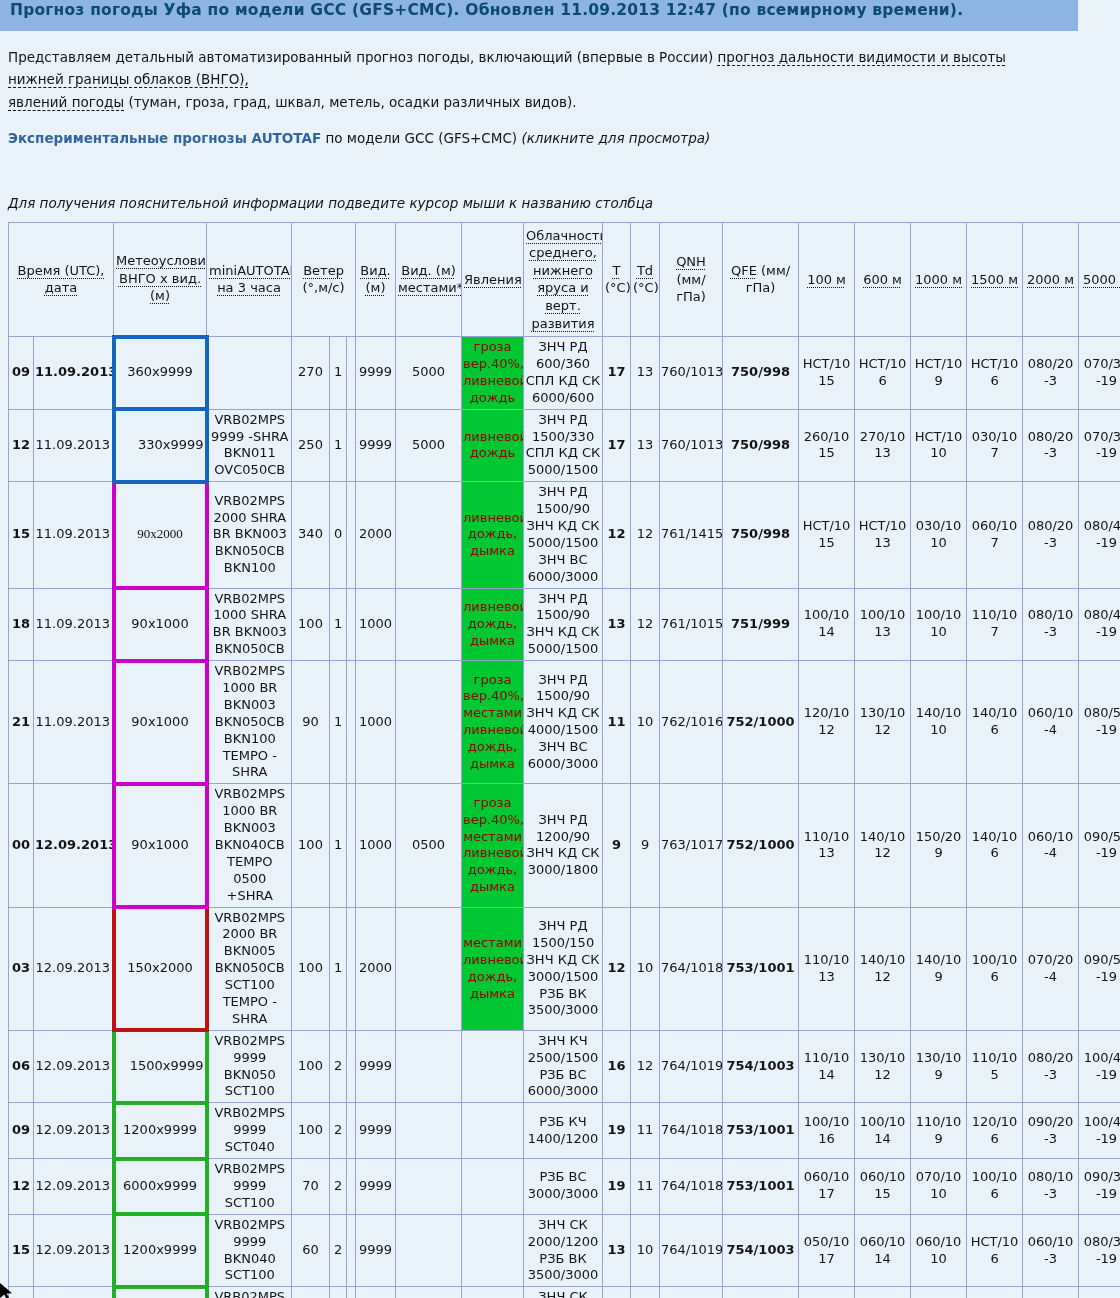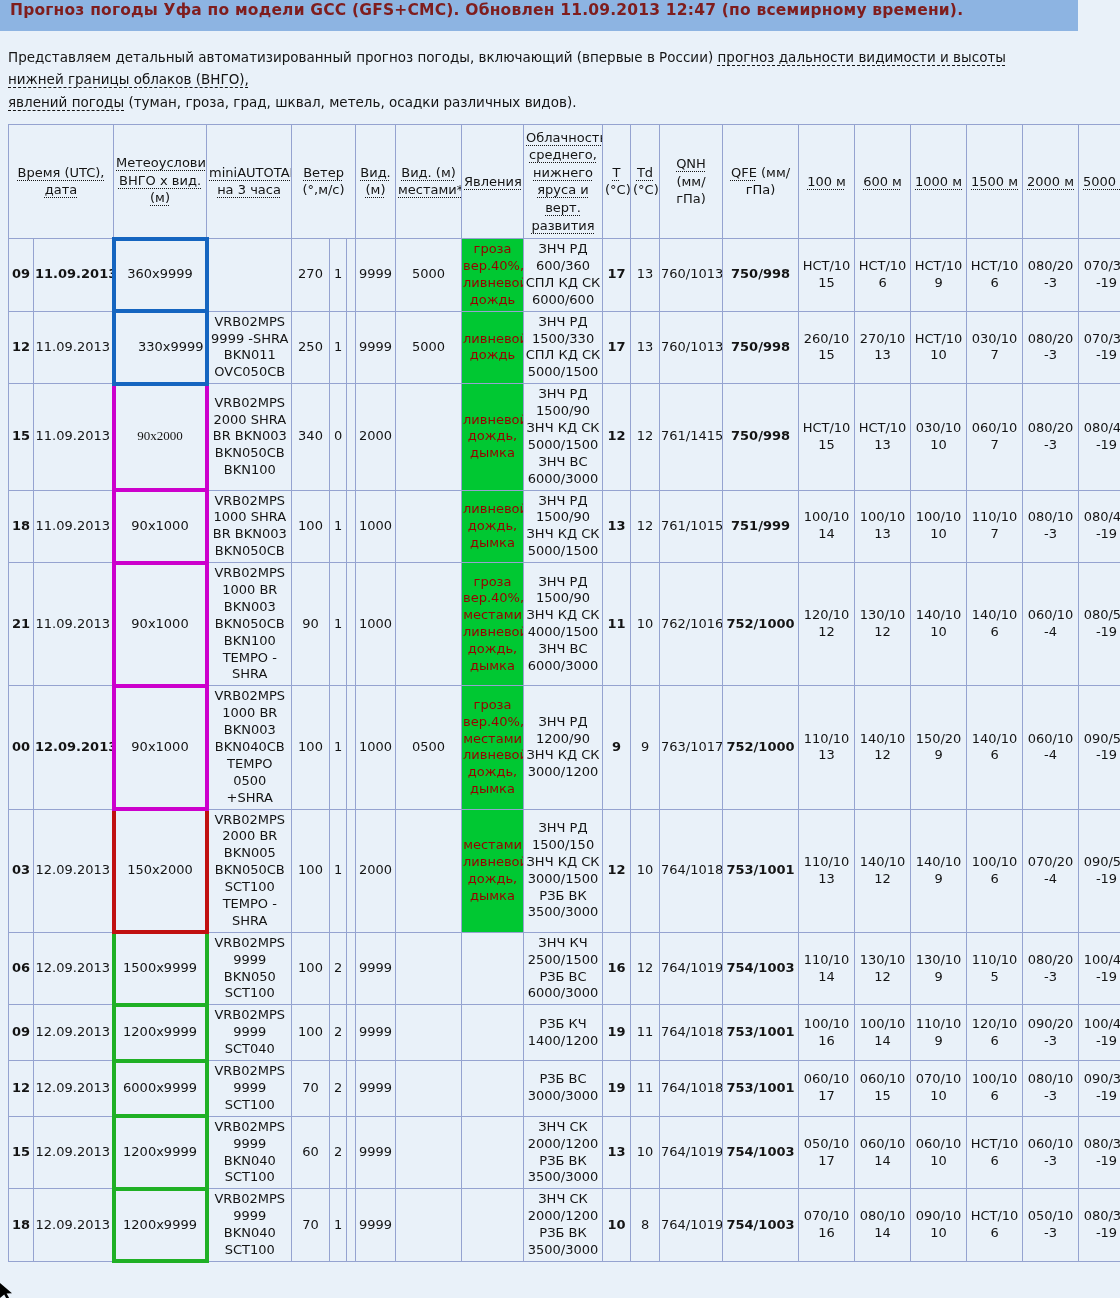--- a/index.html
+++ b/index.html
@@ -10,21 +10,21 @@
     font-family: "DejaVu Sans", "Liberation Sans", sans-serif;
     color: #141414;
     position: relative;
   }
   .title-bar {
     background: #8DB4E2;
     width: 1068px;
     padding: 1px 0 12px 10px;
     font-weight: bold;
     font-size: 15.5px;
-    color: #7f1d1d;
+    color: #0c4a6e;
     letter-spacing: 0.2px;
   }
   .content { padding-left: 8px; }
   .intro {
     margin: 15px 0 0 0;
     font-size: 13.5px;
     line-height: 1.65;
     max-width: 1030px;
   }
   .dash-u {
@@ -77,21 +77,23 @@
 </style>
 </head>
 <body>
 
 <div class="title-bar">Прогноз погоды Уфа по модели GCC (GFS+CMC). Обновлен 11.09.2013 12:47 (по всемирному времени).</div>
 
 <div class="content">
   <p class="intro"><span>Представляем детальный автоматизированный прогноз погоды, включающий (впервые в России) </span><span class="dash-u">прогноз дальности видимости и высоты нижней границы облаков (ВНГО),</span><br>
   <span class="dash-u">явлений погоды</span><span> (туман, гроза, град, шквал, метель, осадки различных видов).</span></p>
 
-
+  <p class="autotaf-line"><a class="autotaf-link">Экспериментальные прогнозы AUTOTAF</a><span> по модели GCC (GFS+CMC) </span><span class="it">(кликните для просмотра)</span></p>
+
+  <p class="hint">Для получения пояснительной информации подведите курсор мыши к названию столбца</p>
 
   <table class="fc">
     <colgroup>
       <col style="width:25px">
         <col style="width:80px">
         <col style="width:93px">
         <col style="width:85px">
       <col style="width:38px">
         <col style="width:17px">
         <col style="width:9px">
@@ -252,21 +254,21 @@
           <td class="c-hour">00</td>
           <td class="c-date b">12.09.2013</td>
           <td class="c-meteo" style="border: 4px solid rgb(204, 0, 204);">90x1000</td>
           <td class="c-mini">VRB02MPS 1000 BR BKN003 BKN040CB TEMPO 0500 +SHRA</td>
           <td class="c-wind">100</td>
           <td class="c-wind">1</td>
           <td class="c-wgust"></td>
           <td class="c-vis">1000</td>
           <td class="c-visp">0500</td>
           <td class="c-phen" style="background: rgb(0, 200, 50); color: rgb(153, 0, 0);">гроза вер.40%, местами ливневой дождь, дымка</td>
-          <td class="c-cloud">ЗНЧ РД 1200/90 ЗНЧ КД СК 3000/1200</td>
+          <td class="c-cloud">ЗНЧ РД 1200/90 ЗНЧ КД СК 3000/1800</td>
           <td class="c-t">9</td>
           <td class="c-td">9</td>
           <td class="c-qnh">763/1017</td>
           <td class="c-qfe">752/1000</td>
           <td class="c-alt">110/10 13</td>
           <td class="c-alt">140/10 12</td>
           <td class="c-alt">150/20 9</td>
           <td class="c-alt">140/10 6</td>
           <td class="c-alt">060/10 -4</td>
           <td class="c-alt">090/50 -19</td>
@@ -290,21 +292,21 @@
           <td class="c-alt">110/10 13</td>
           <td class="c-alt">140/10 12</td>
           <td class="c-alt">140/10 9</td>
           <td class="c-alt">100/10 6</td>
           <td class="c-alt">070/20 -4</td>
           <td class="c-alt">090/50 -19</td>
         </tr>
         <tr>
           <td class="c-hour">06</td>
           <td class="c-date">12.09.2013</td>
-          <td class="c-meteo" style="border: 4px solid rgb(31, 176, 37);">1500x9999</td>
+          <td class="c-meteo" style="border: 4px solid rgb(31, 176, 37); text-align: right;">1500x9999</td>
           <td class="c-mini">VRB02MPS 9999 BKN050 SCT100</td>
           <td class="c-wind">100</td>
           <td class="c-wind">2</td>
           <td class="c-wgust"></td>
           <td class="c-vis">9999</td>
           <td class="c-visp"></td>
           <td class="c-phen"></td>
           <td class="c-cloud">ЗНЧ КЧ 2500/1500 РЗБ ВС 6000/3000</td>
           <td class="c-t">16</td>
           <td class="c-td">12</td>

